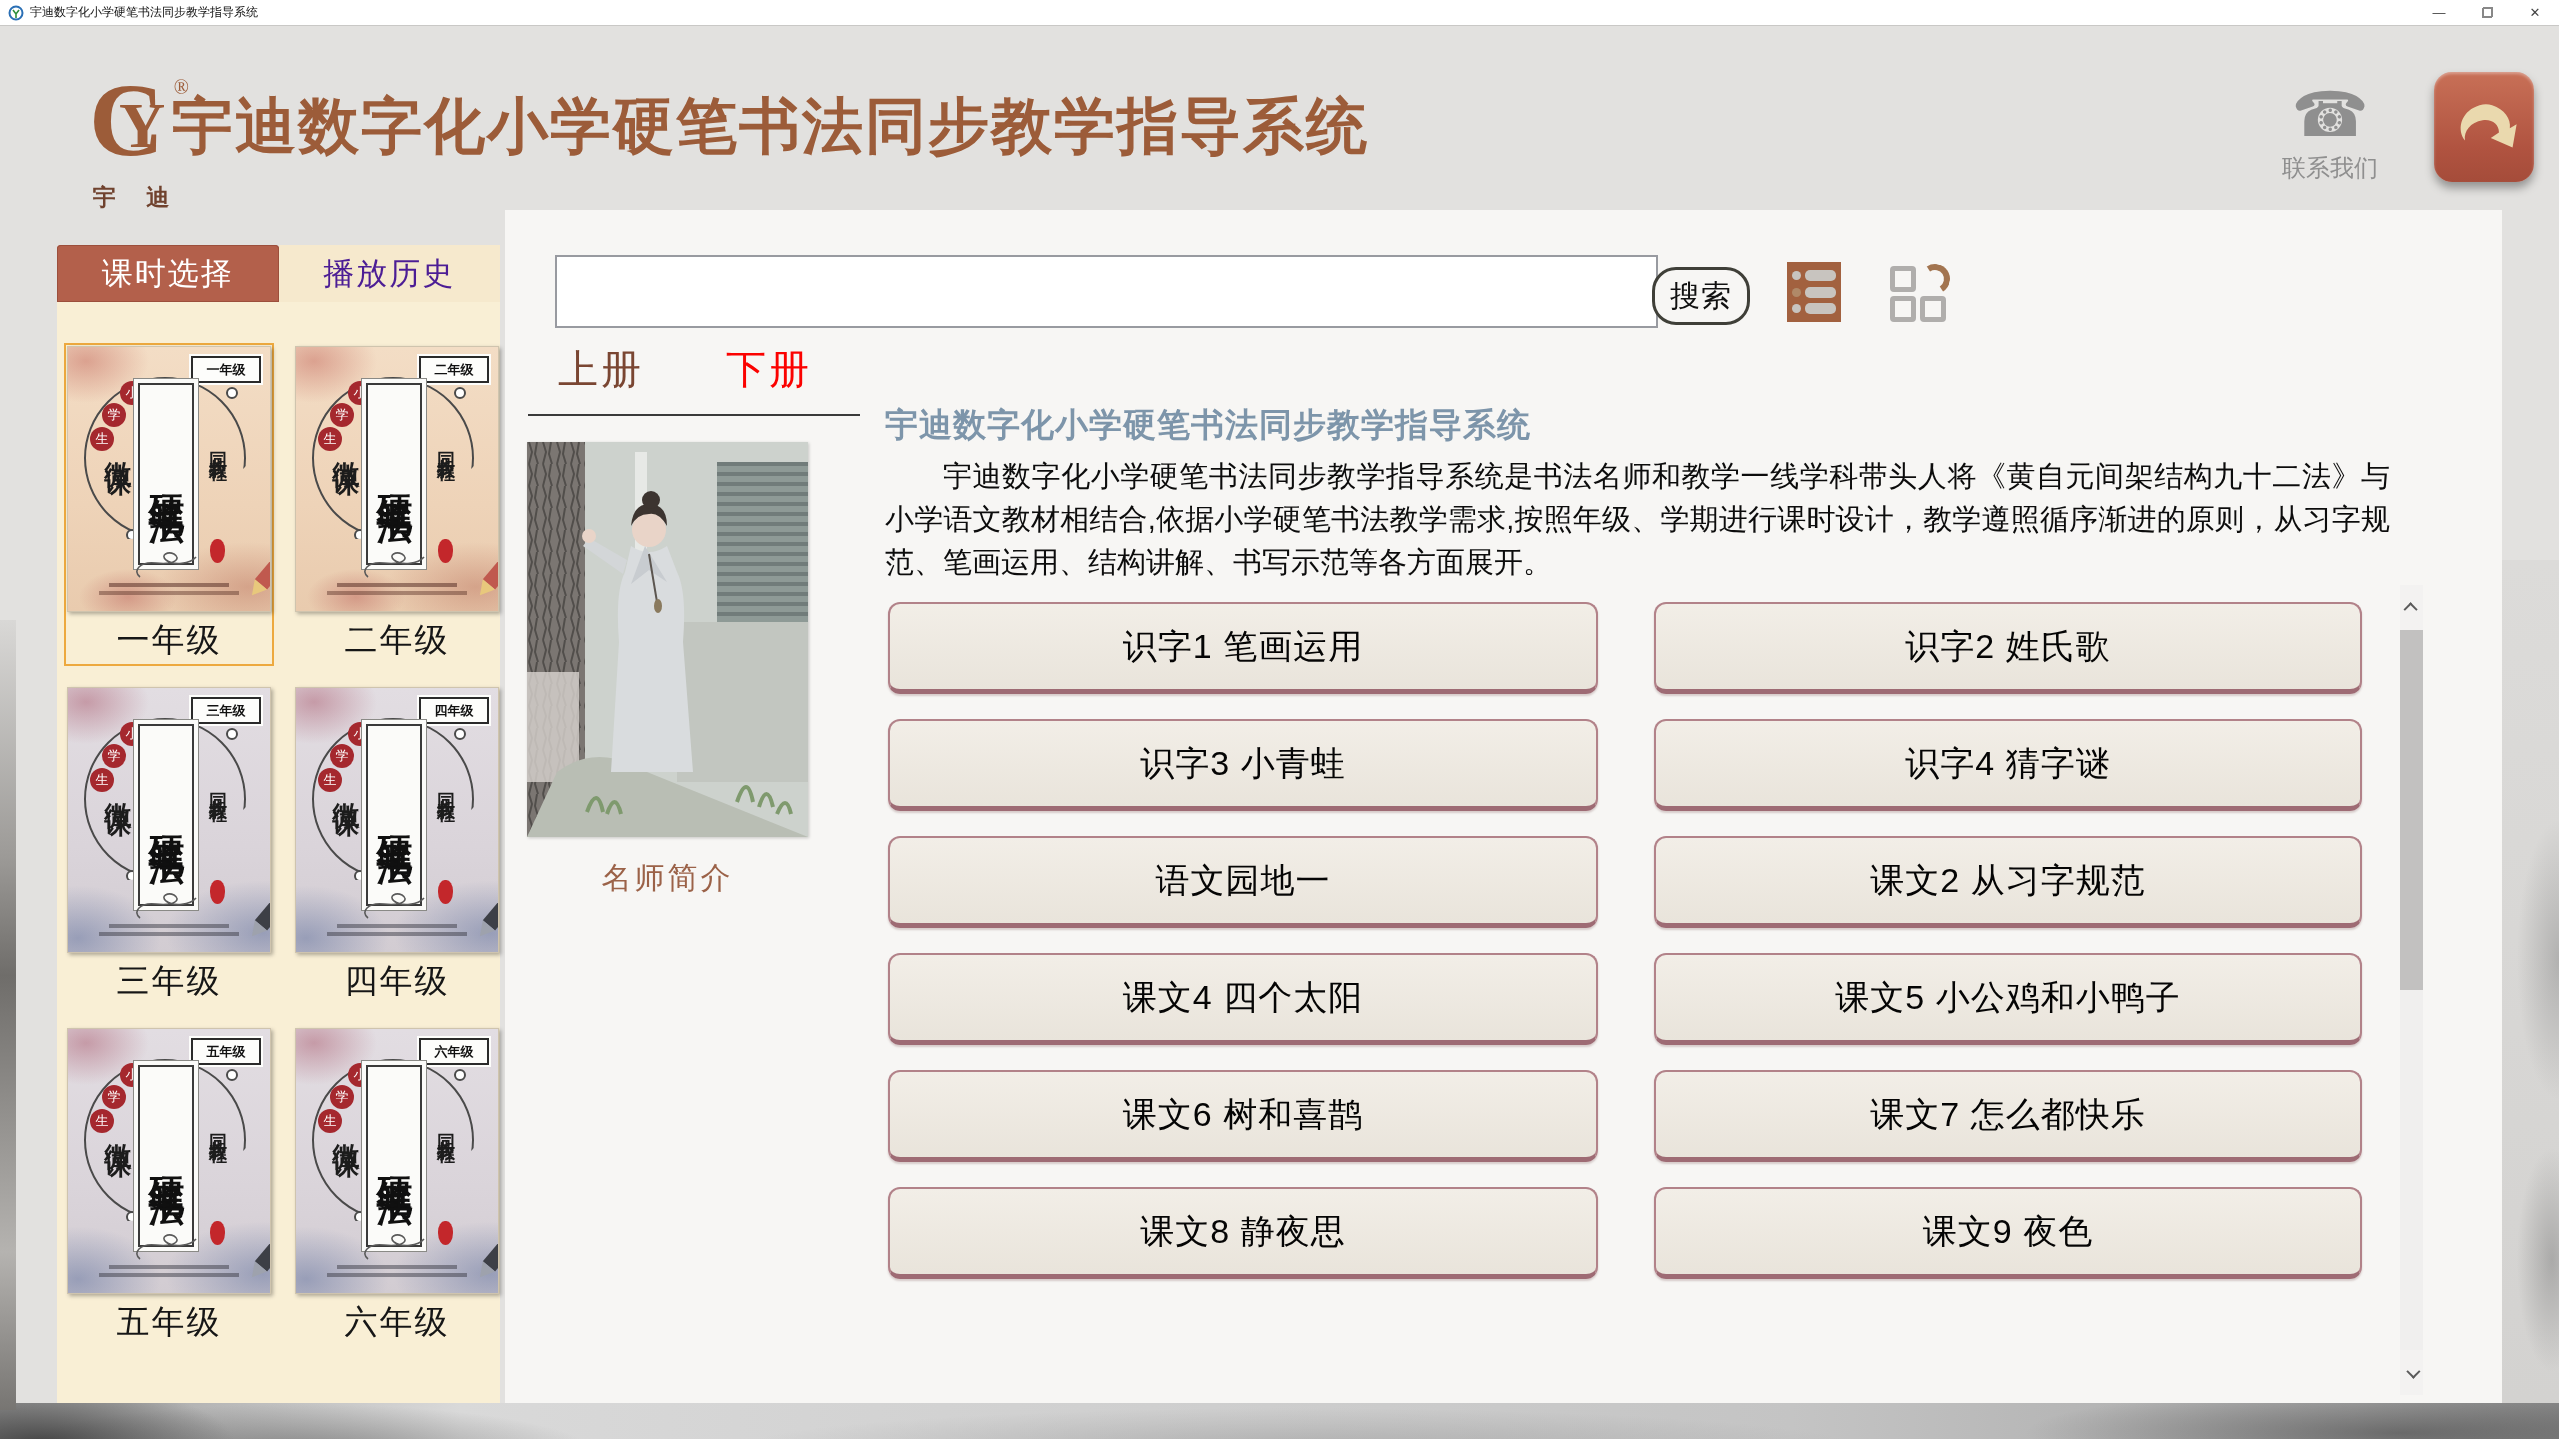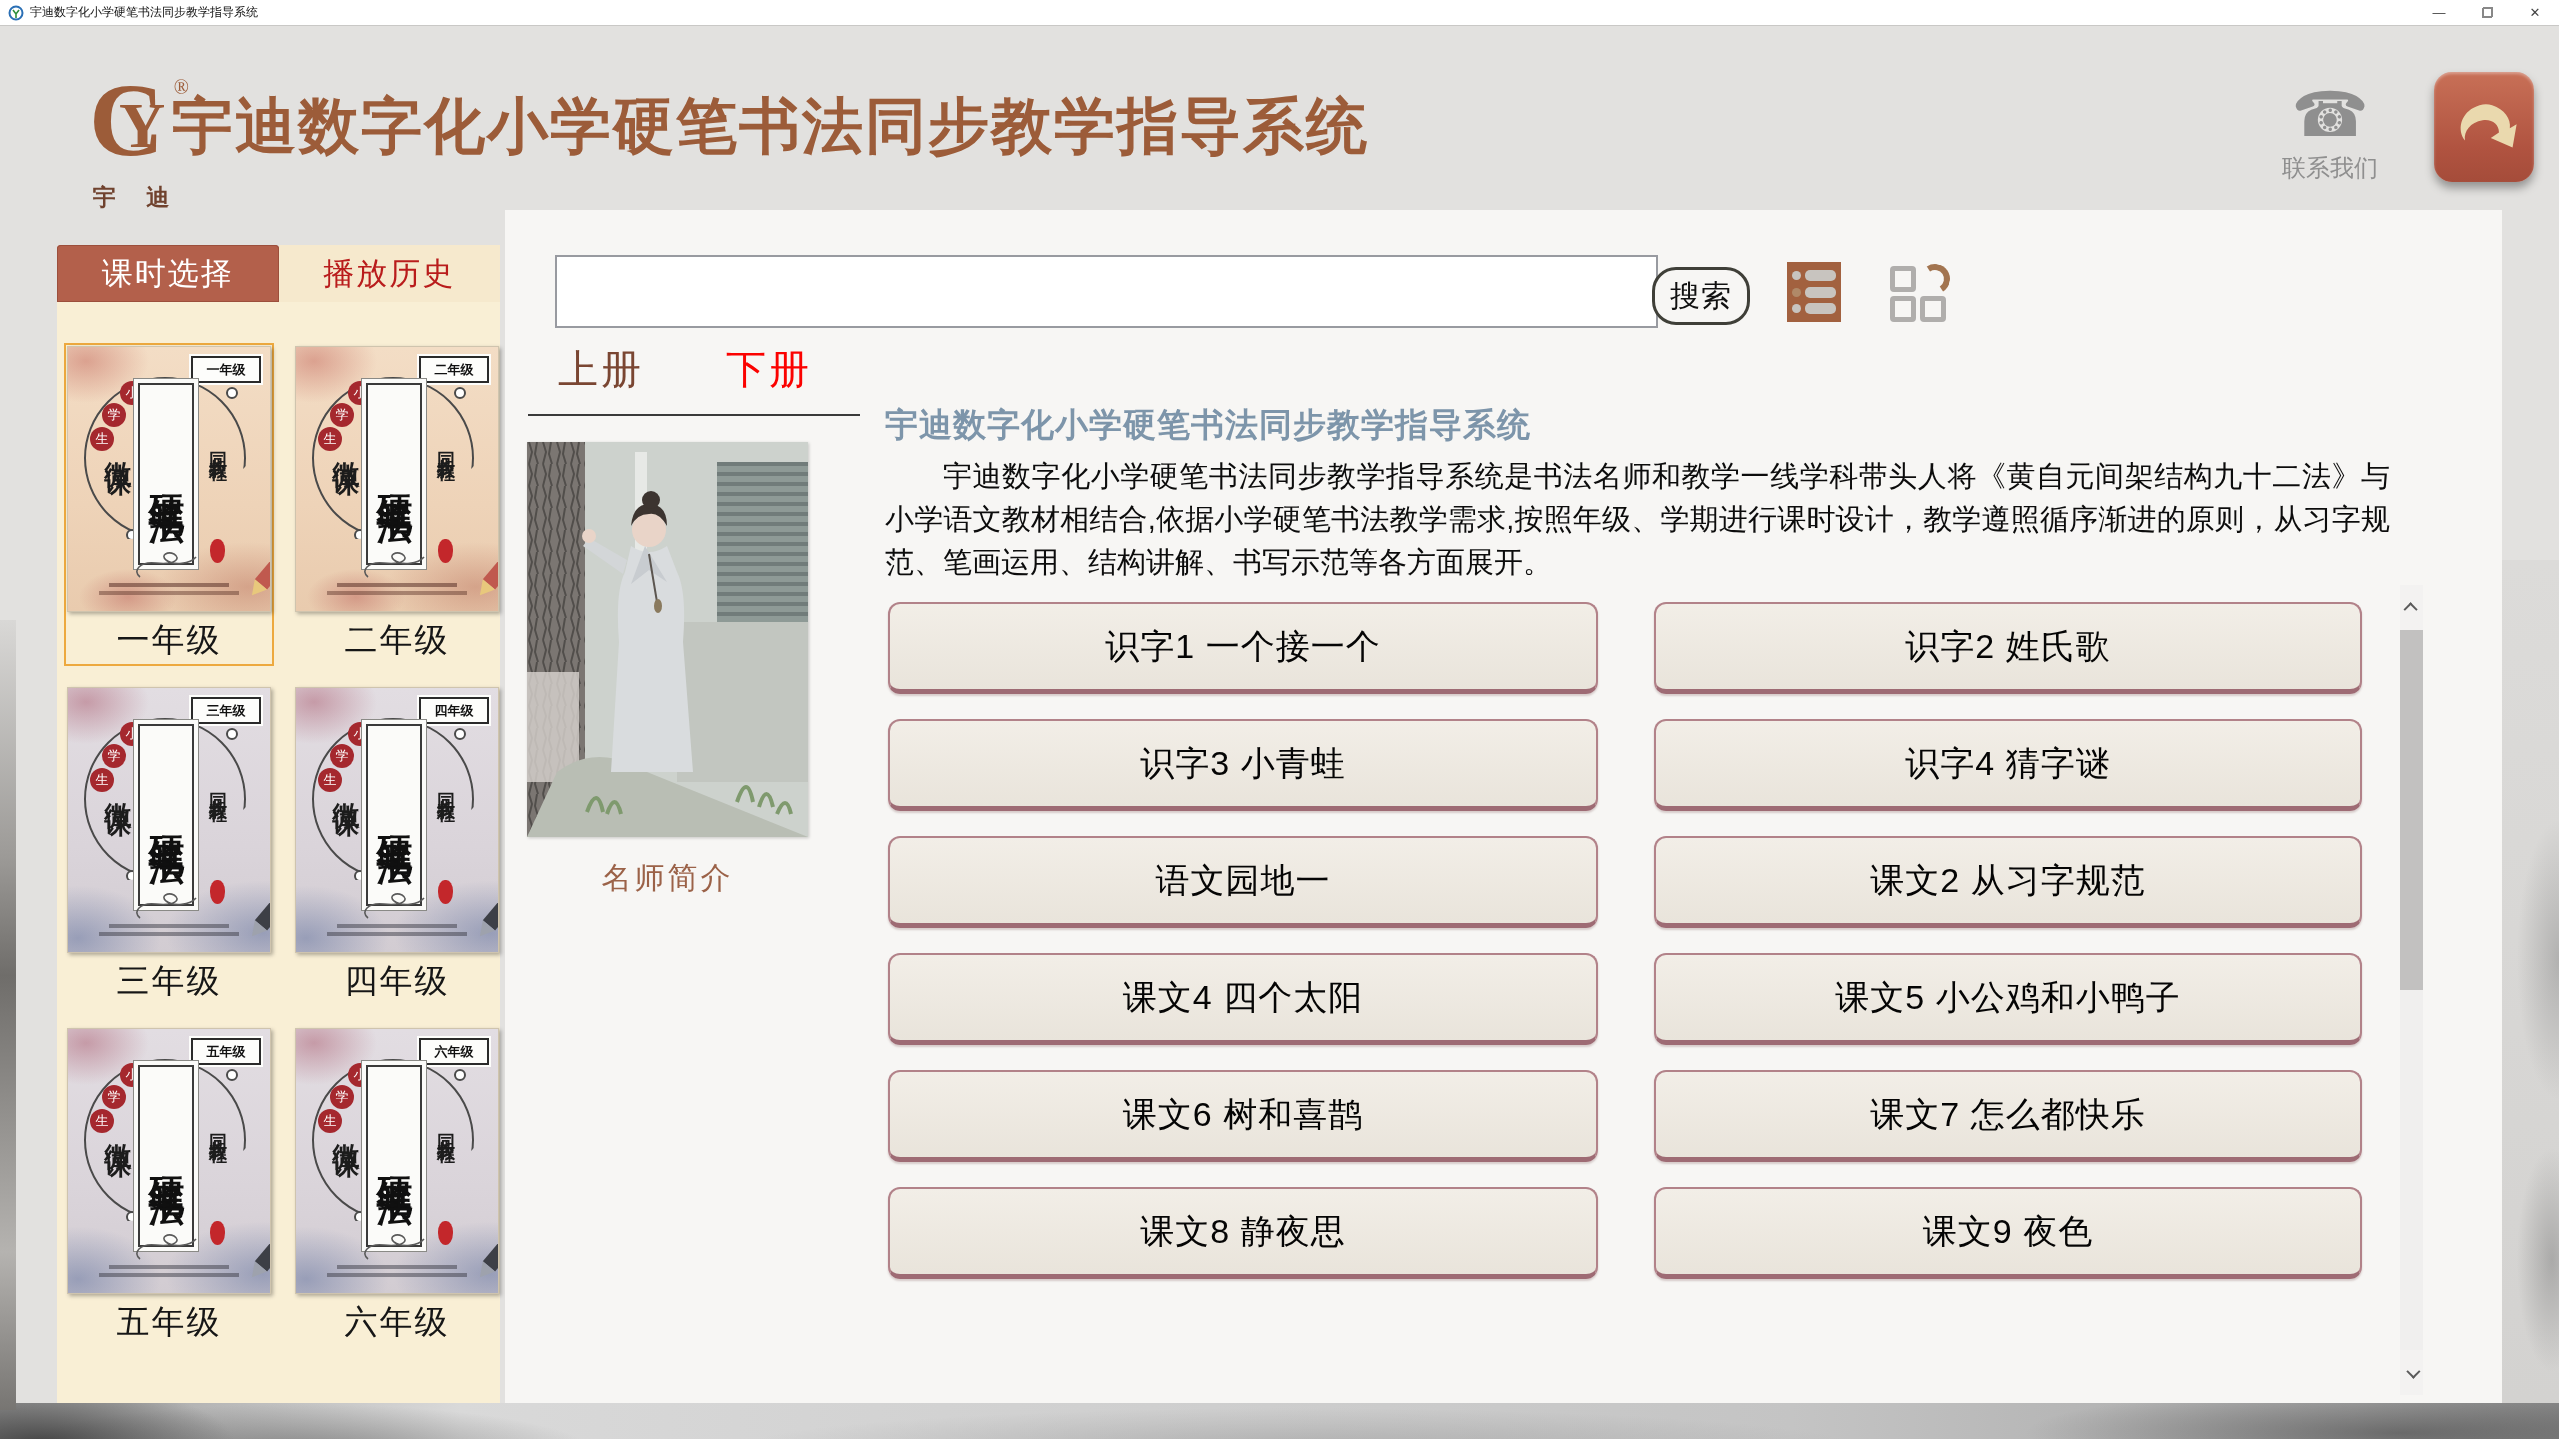--- a/index.html
+++ b/index.html
@@ -50,21 +50,21 @@
   .back-btn{position:absolute;left:2434px;top:72px;width:100px;height:110px;border:none;
     border-radius:18px;background:linear-gradient(180deg,#c87057,#b05340 70%,#a54c3a);
     box-shadow:0 6px 10px rgba(0,0,0,.35), inset 0 2px 3px rgba(255,255,255,.35);
     display:flex;align-items:center;justify-content:center;cursor:pointer;}
   
   .side-tabs{position:absolute;left:57px;top:245px;width:443px;height:57px;display:flex;z-index:5;}
   .side-tab{flex:1;display:flex;align-items:center;justify-content:center;
     font-size:31px;letter-spacing:2px;cursor:pointer;}
   .side-tab.active{background:#b3604b;color:#ffffff;border-radius:4px 4px 0 0;
     box-shadow:inset 0 0 0 1px #9c4f3c;}
-  .side-tab.inactive{background:#f6e9cd;color:#b91c1c;}
+  .side-tab.inactive{background:#f6e9cd;color:#4c1d95;}
   .side-panel{position:absolute;left:57px;top:302px;width:443px;height:1101px;background:#f9efd5;}
   .grade-grid{position:absolute;left:10px;top:44px;width:423px;display:grid;
     grid-template-columns:204px 204px;column-gap:15px;row-gap:40px;gap:24px;}
   .grade-card{width:204px;cursor:pointer;}
   .grade-card.selected{outline:2px solid #eda93f;outline-offset:1px;}
   .cover{position:relative;width:202px;height:264px;overflow:hidden;
     box-shadow:2px 2px 4px rgba(0,0,0,.3);border:1px solid #cfc4ae;}
   .grade-card.tan .cover{background:
       radial-gradient(ellipse 90px 60px at 18px 14px, rgba(190,90,80,.45), transparent 70%),
       radial-gradient(ellipse 70px 40px at 60px 250px, rgba(170,60,60,.35), transparent 70%),
@@ -430,21 +430,21 @@
     <path d="M122 112 L130 160" stroke="#5c5650" stroke-width="2" fill="none"></path>
     <ellipse cx="131" cy="164" rx="4" ry="7" fill="#8a7a5e"></ellipse>
   </svg>
 </div>
 <div class="teacher-caption">名师简介</div>
 
 <h2 class="main-heading">宇迪数字化小学硬笔书法同步教学指导系统</h2>
 <p class="main-desc">宇迪数字化小学硬笔书法同步教学指导系统是书法名师和教学一线学科带头人将《黄自元间架结构九十二法》与小学语文教材相结合,依据小学硬笔书法教学需求,按照年级、学期进行课时设计，教学遵照循序渐进的原则，从习字规范、笔画运用、结构讲解、书写示范等各方面展开。</p>
 
 <div class="lesson-grid" id="lesson-grid">
-    <div class="lesson-btn">识字1 一个接一个</div>
+    <div class="lesson-btn">识字1 笔画运用</div>
     <div class="lesson-btn">识字2 姓氏歌</div>
     <div class="lesson-btn">识字3 小青蛙</div>
     <div class="lesson-btn">识字4 猜字谜</div>
     <div class="lesson-btn">语文园地一</div>
     <div class="lesson-btn">课文2 从习字规范</div>
     <div class="lesson-btn">课文4 四个太阳</div>
     <div class="lesson-btn">课文5 小公鸡和小鸭子</div>
     <div class="lesson-btn">课文6 树和喜鹊</div>
     <div class="lesson-btn">课文7 怎么都快乐</div>
     <div class="lesson-btn">课文8 静夜思</div>

